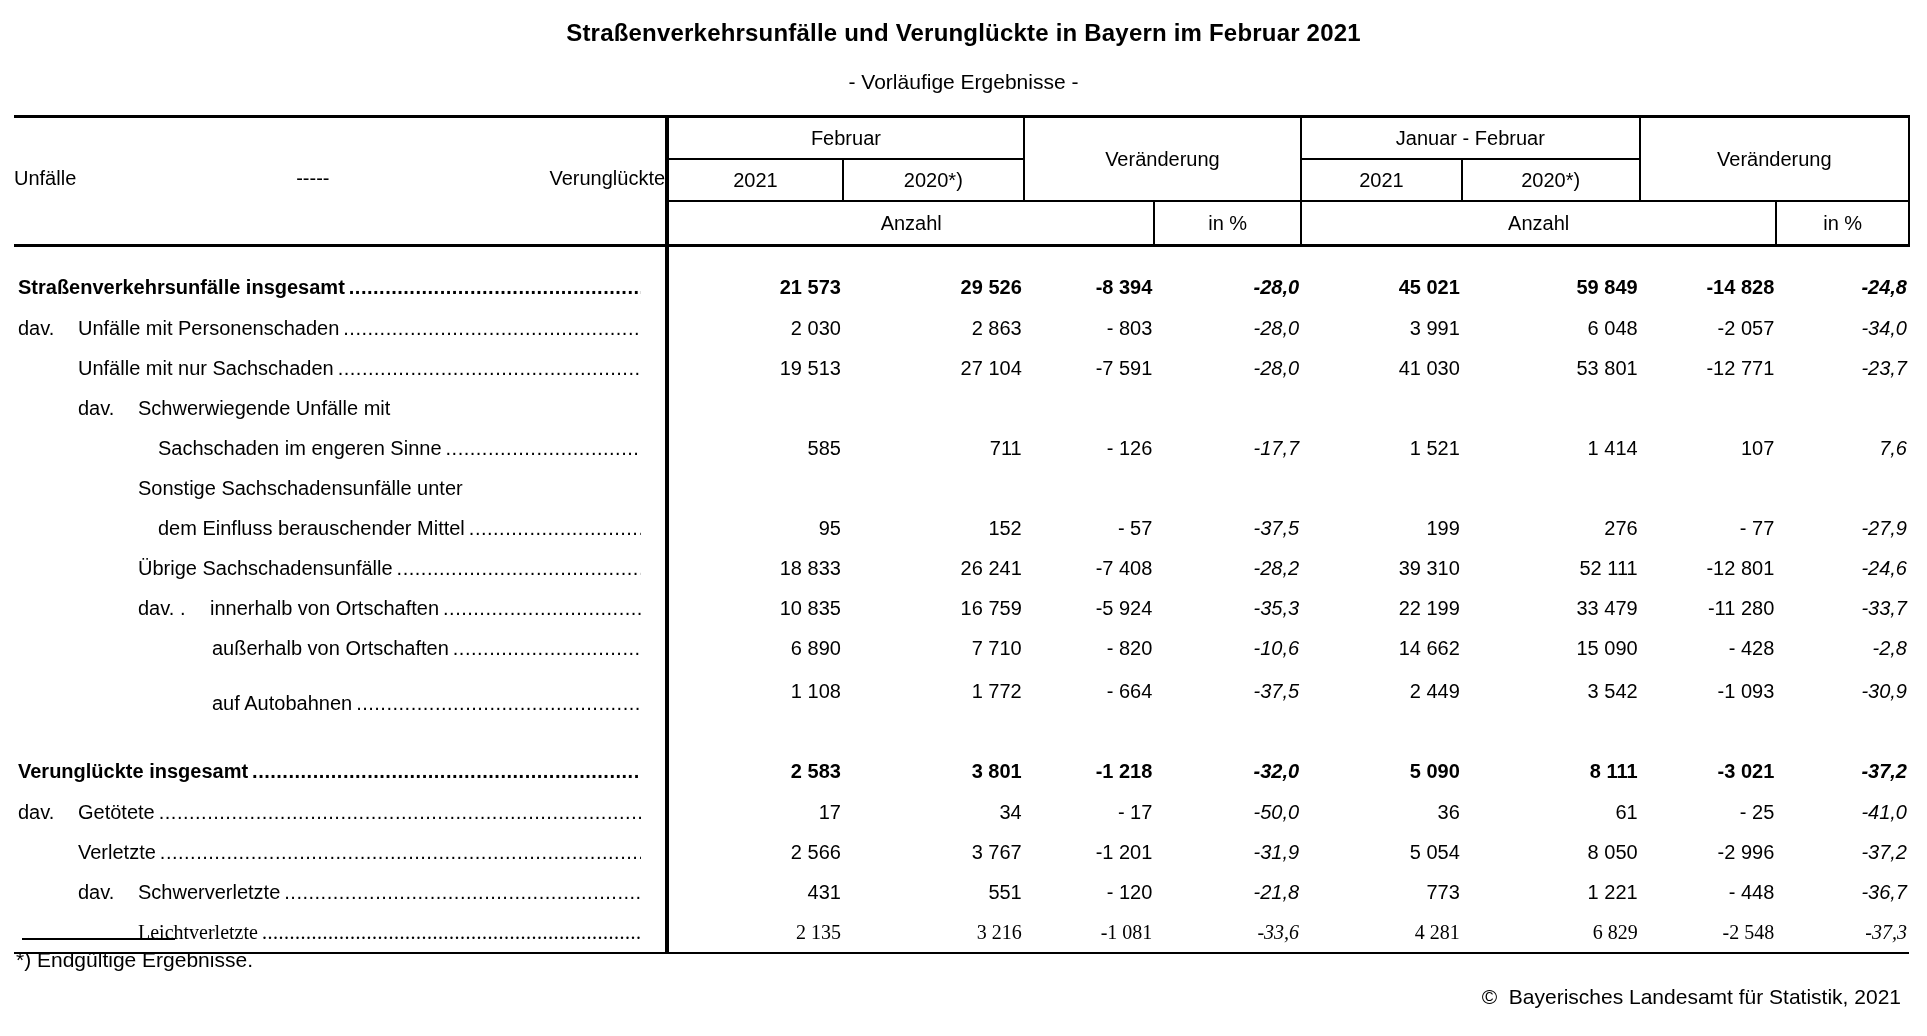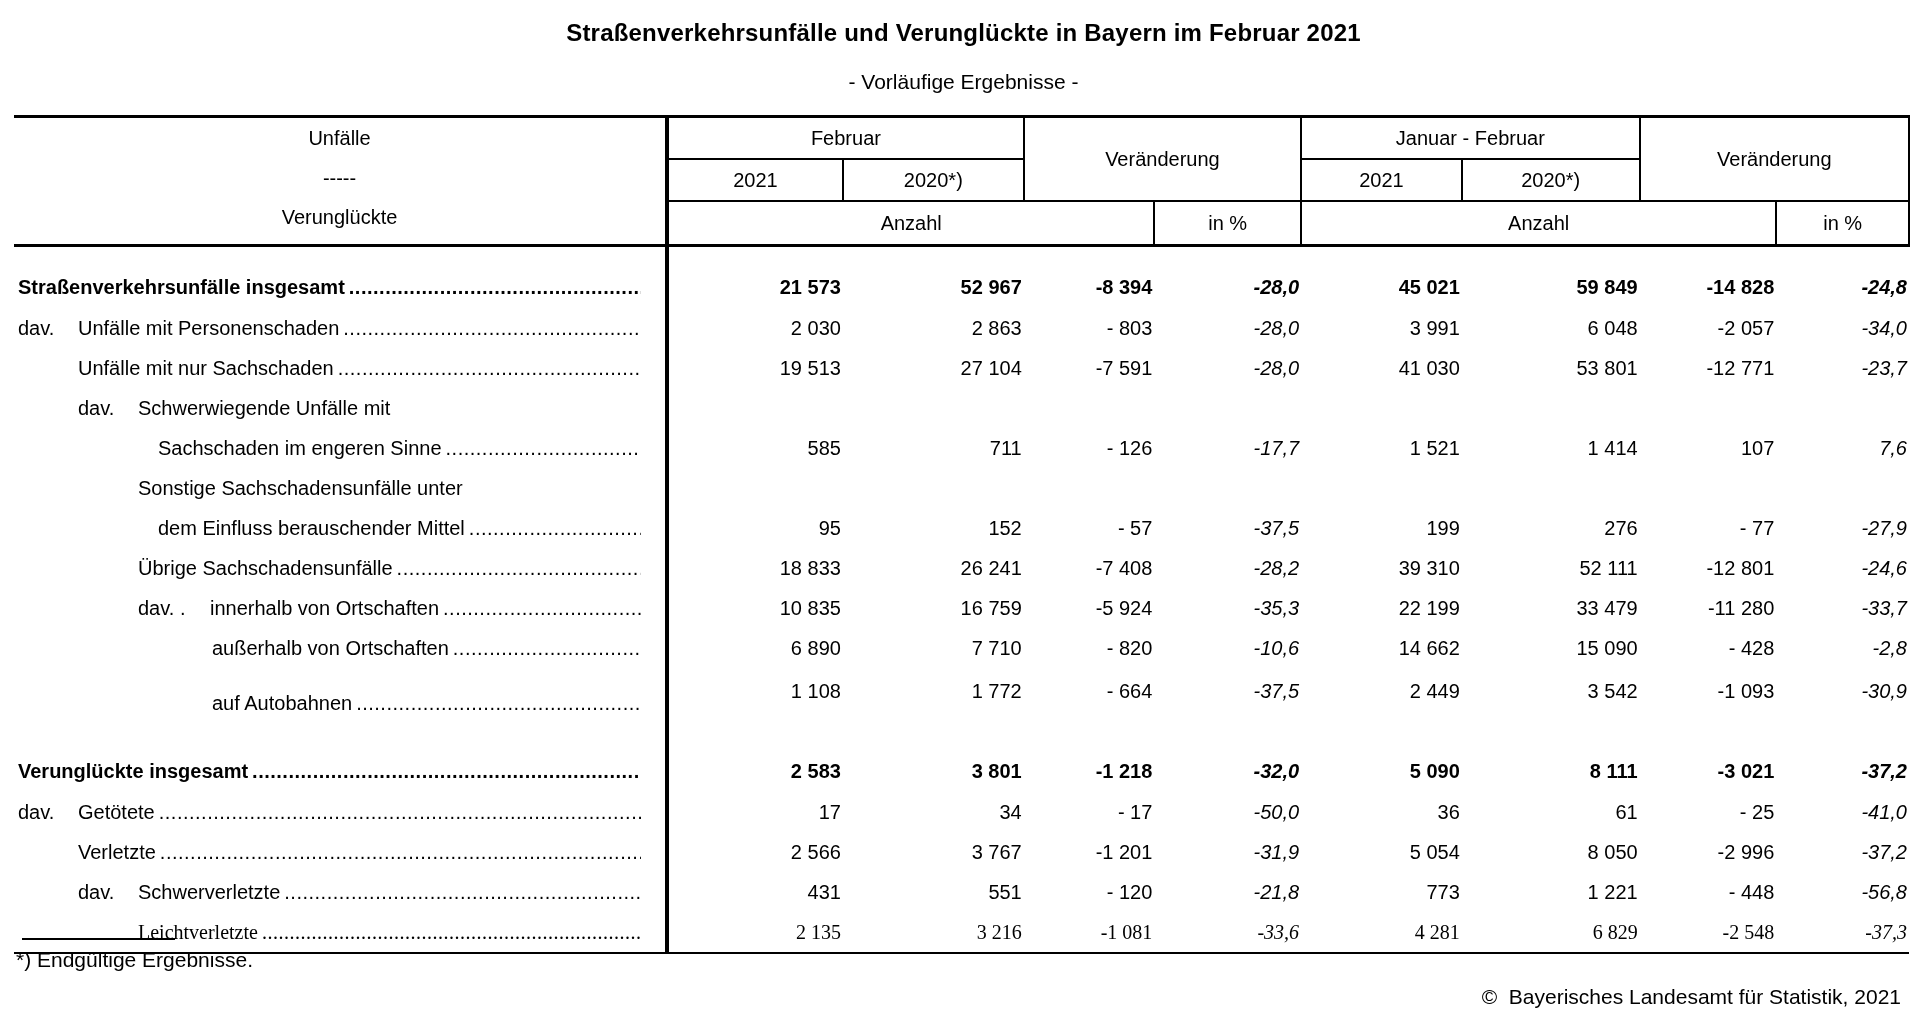--- a/index.html
+++ b/index.html
@@ -23,21 +23,21 @@
   .tbl th { font-weight:normal; font-size:20px; padding:0; }
   .tbl td { padding:0; }
   
   th.box { border:2px solid #000; }
   th.hrow3 { border-bottom:3px solid #000; }
   th.stub-head-cell {
     border-right:4px solid #000; border-bottom:3px solid #000;
     vertical-align:top;
   }
   .stub-head {
-    display:flex; flex-direction:column; justify-content:space-between;
+    display:flex; flex-direction:row; justify-content:space-between;
     align-items:center; height:122px; box-sizing:border-box;
     padding:9px 0 11px 0;
   }
   tr.hr1 th { height:40px; }
   tr.hr2 th { height:40px; }
   tr.hr3 th { height:42px; }
   
   tbody td { height:40px; vertical-align:middle; }
   tbody td.stub-cell { border-right:4px solid #000; }
   tbody tr:first-child td { height:52px; vertical-align:bottom; padding-bottom:9px; }
@@ -105,21 +105,21 @@
   </thead>
   <tbody>
       <tr class="bold">
         <td class="stub-cell">
           <div class="stub">
             <span class="lbl" style="padding-left: 4px;">Straßenverkehrsunfälle insgesamt</span>
             <span class="dots">........................................................................................................................................................</span>
           </div>
         </td>
         <td class="num">21 573</td>
-        <td class="num">52 967</td>
+        <td class="num">29 526</td>
         <td class="num">-8 394</td>
         <td class="num pct">-28,0</td>
         <td class="num">45 021</td>
         <td class="num">59 849</td>
         <td class="num">-14 828</td>
         <td class="num pct">-24,8</td>
       </tr>
       <tr>
         <td class="stub-cell">
           <div class="stub">
@@ -338,21 +338,21 @@
             <span class="dots">........................................................................................................................................................</span>
           </div>
         </td>
         <td class="num">431</td>
         <td class="num">551</td>
         <td class="num">- 120</td>
         <td class="num pct">-21,8</td>
         <td class="num">773</td>
         <td class="num">1 221</td>
         <td class="num">- 448</td>
-        <td class="num pct">-56,8</td>
+        <td class="num pct">-36,7</td>
       </tr>
       <tr>
         <td class="stub-cell">
           <div class="stub">
             <span class="lbl" style="padding-left: 124px;">Leichtverletzte</span>
             <span class="dots">........................................................................................................................................................</span>
           </div>
         </td>
         <td class="num">2 135</td>
         <td class="num">3 216</td>

